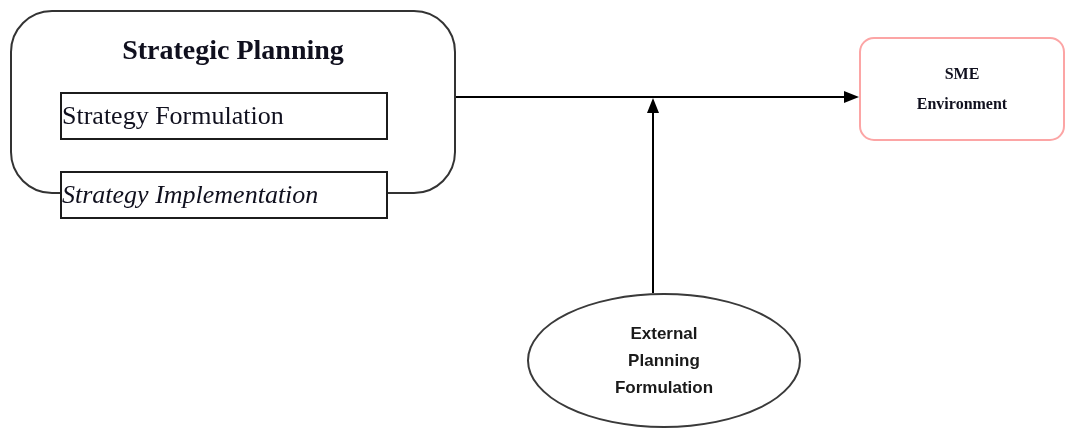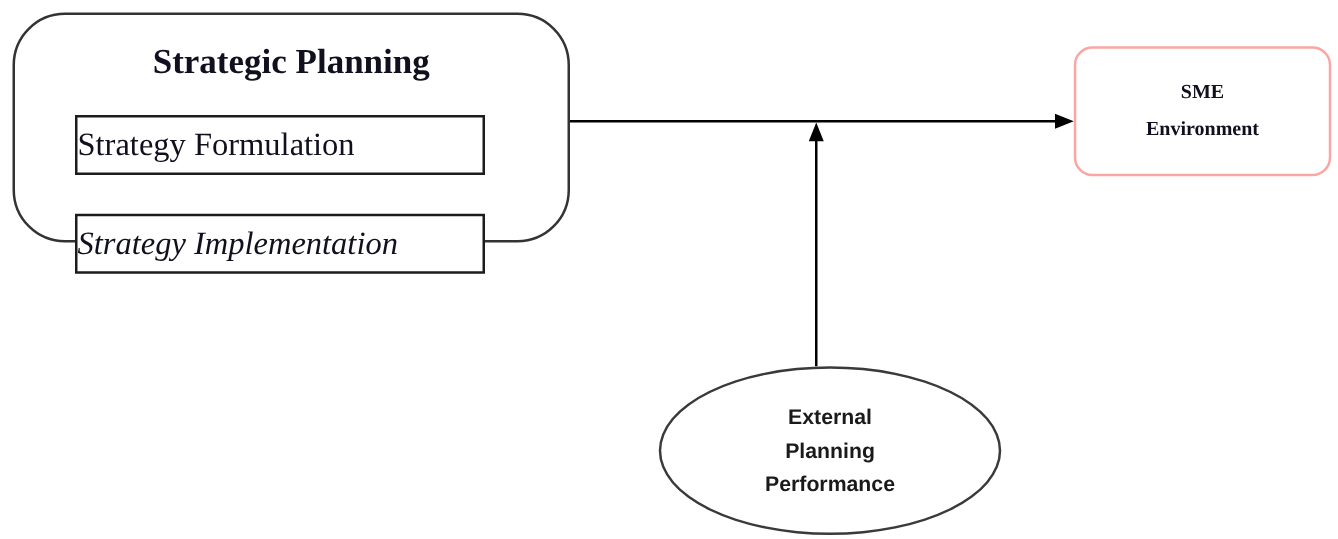--- a/index.html
+++ b/index.html
@@ -115,21 +115,21 @@
   </div>
 
   <div class="sme-box">
     <span>SME</span>
     <span>Environment</span>
   </div>
 
   <div class="env-ellipse">
     <span>External</span>
     <span>Planning</span>
-    <span>Performance</span>
+    <span>Formulation</span>
   </div>
 
   <svg class="arrow-layer" viewBox="0 0 1070 431" xmlns="http://www.w3.org/2000/svg">
 
     <g>
       <line x1="456" y1="97" x2="846" y2="97" stroke="#000000" stroke-width="2"></line>
       <polygon points="859,97 844,91 844,103" fill="#000000"></polygon>
     </g>
 
     <g>

